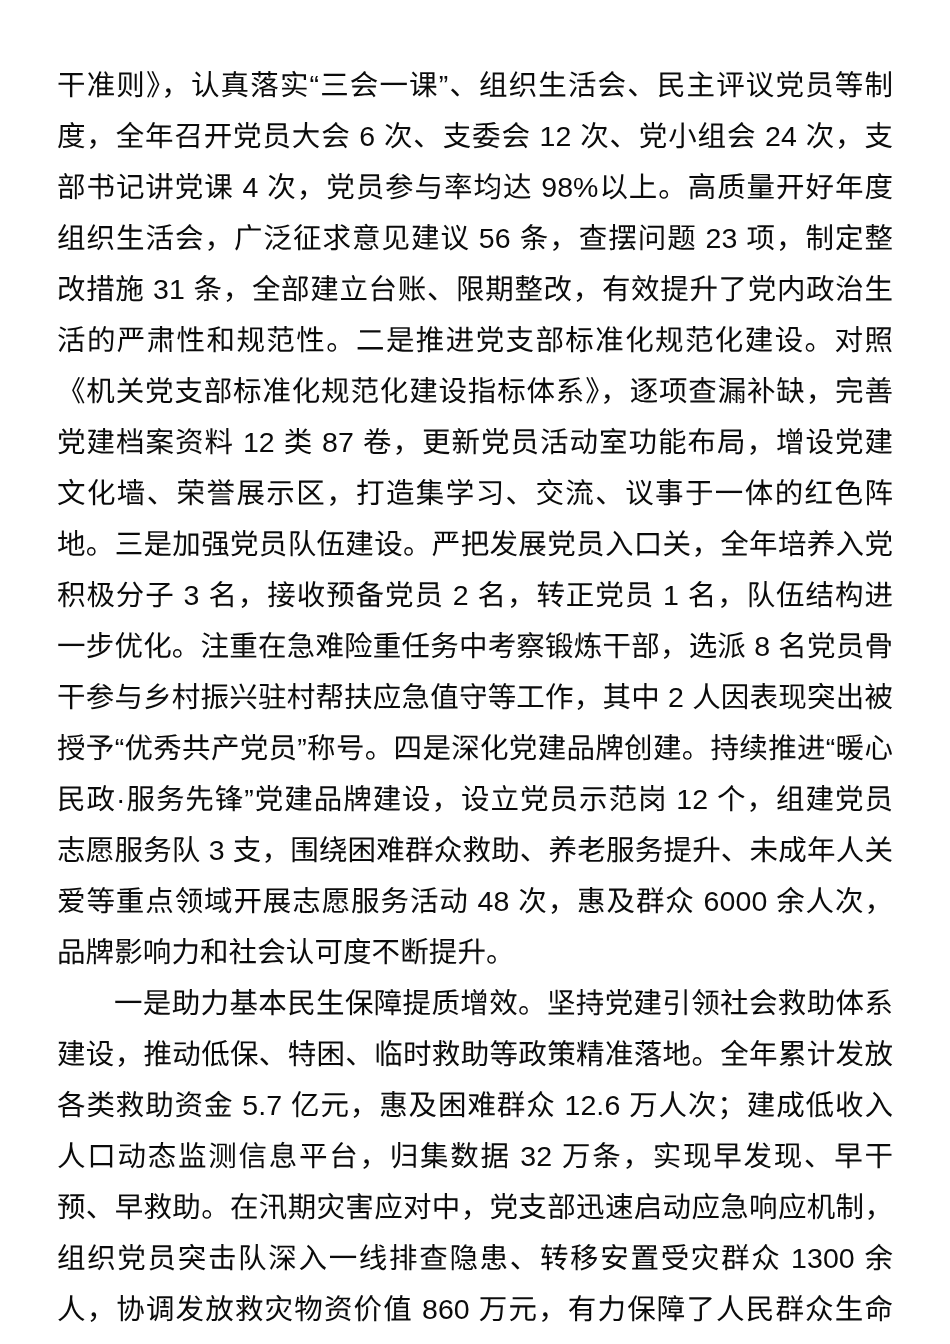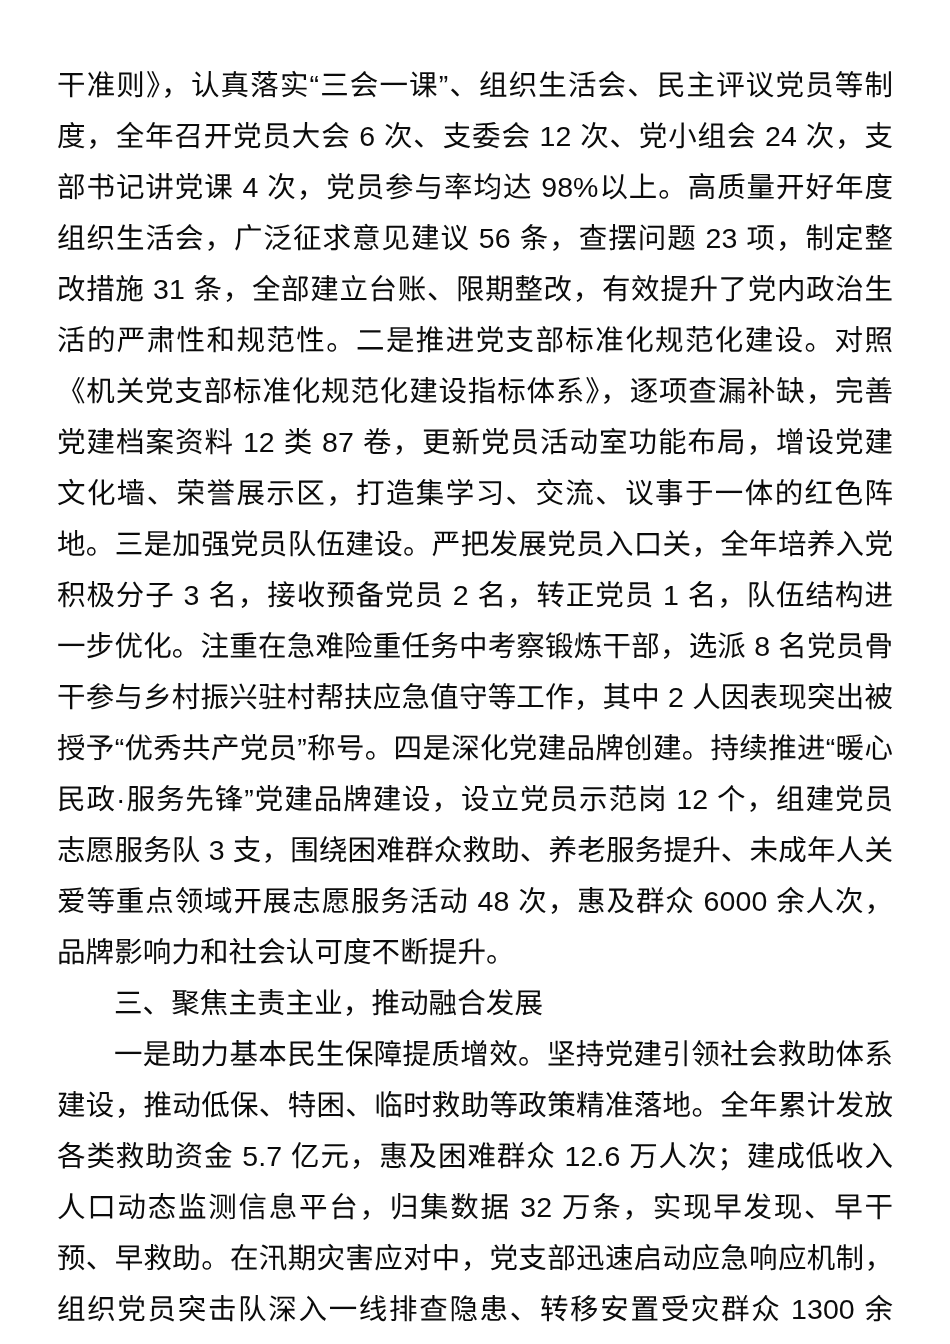--- a/index.html
+++ b/index.html
@@ -66,18 +66,17 @@
   }
 </style>
 </head>
 <body>
 
 <div class="page">
   <div class="text-block">
 
     <p class="para last-ragged">干准则》，认真落实“三会一课”、组织生活会、民主评议党员等制度，全年召开党员大会 6 次、支委会 12 次、党小组会 24 次，支部书记讲党课 4 次，党员参与率均达 98%以上。高质量开好年度组织生活会，广泛征求意见建议 56 条，查摆问题 23 项，制定整改措施 31 条，全部建立台账、限期整改，有效提升了党内政治生活的严肃性和规范性。二是推进党支部标准化规范化建设。对照《机关党支部标准化规范化建设指标体系》，逐项查漏补缺，完善党建档案资料 12 类 87 卷，更新党员活动室功能布局，增设党建文化墙、荣誉展示区，打造集学习、交流、议事于一体的红色阵地。三是加强党员队伍建设。严把发展党员入口关，全年培养入党积极分子 3 名，接收预备党员 2 名，转正党员 1 名，队伍结构进一步优化。注重在急难险重任务中考察锻炼干部，选派 8 名党员骨干参与乡村振兴驻村帮扶应急值守等工作，其中 2 人因表现突出被授予“优秀共产党员”称号。四是深化党建品牌创建。持续推进“暖心民政·服务先锋”党建品牌建设，设立党员示范岗 12 个，组建党员志愿服务队 3 支，围绕困难群众救助、养老服务提升、未成年人关爱等重点领域开展志愿服务活动 48 次，惠及群众 6000 余人次，品牌影响力和社会认可度不断提升。</p>
 
-    <p class="heading">三、聚焦主责主业，推动融合发展</p>
 
     <p class="para indent2 last-ragged">一是助力基本民生保障提质增效。坚持党建引领社会救助体系建设，推动低保、特困、临时救助等政策精准落地。全年累计发放各类救助资金 5.7 亿元，惠及困难群众 12.6 万人次；建成低收入人口动态监测信息平台，归集数据 32 万条，实现早发现、早干预、早救助。在汛期灾害应对中，党支部迅速启动应急响应机制，组织党员突击队深入一线排查隐患、转移安置受灾群众 1300 余人，协调发放救灾物资价值 860 万元，有力保障了人民群众生命财产安全。二是促进养老服务能力持续提升。聚焦老年人急难愁</p>
 
   </div>
 </div>
 
 </body></html>

